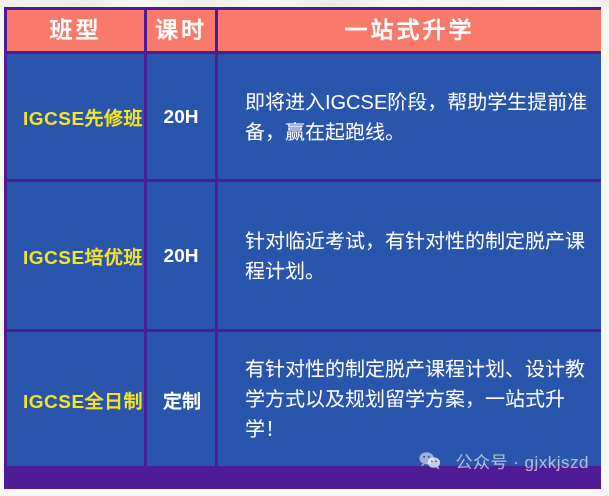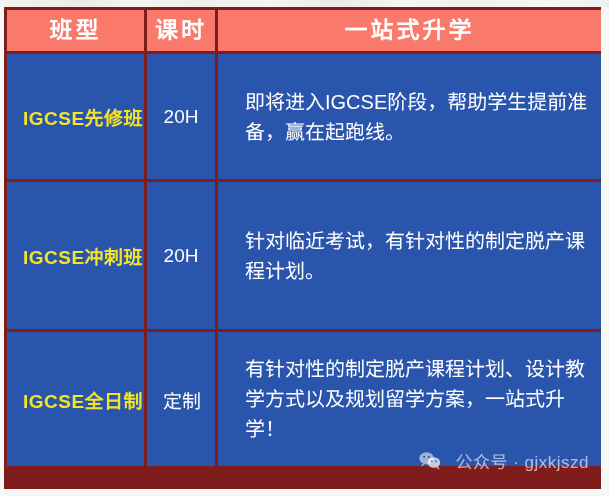--- a/index.html
+++ b/index.html
@@ -31,21 +31,21 @@
     opacity: .85;
   }
 
   
   .table-wrap {
     position: absolute;
     top: 7px;
     left: 4px;
     width: 597px;
     height: 482px;
-    background: #7f1d1d;
+    background: #4c1d95;
   }
 
   table.course-table {
     width: 597px;
     border-collapse: separate;
     border-spacing: 3px;
     table-layout: fixed;
   }
 
   col.col-type  { width: 137px; }
@@ -79,21 +79,21 @@
     font-size: 19px;
     font-weight: bold;
     letter-spacing: .5px;
     white-space: nowrap;
   }
 
   td.cell-hours {
     text-align: center;
     color: #ffffff;
     font-size: 19px;
-    font-weight: normal;
+    font-weight: bold;
     white-space: nowrap;
   }
 
   td.cell-desc {
     color: #ffffff;
     font-size: 20px;
     line-height: 1.5;
     padding: 6px 3px 6px 27px;
     text-align: left;
     vertical-align: middle;
@@ -148,21 +148,21 @@
         <th>一站式升学</th>
       </tr>
     </thead>
     <tbody>
       <tr class="row-0">
         <td class="cell-type">IGCSE先修班</td>
         <td class="cell-hours">20H</td>
         <td class="cell-desc">即将进入IGCSE阶段，帮助学生提前准备，赢在起跑线。</td>
       </tr>
       <tr class="row-2">
-        <td class="cell-type">IGCSE冲刺班</td>
+        <td class="cell-type">IGCSE培优班</td>
         <td class="cell-hours">20H</td>
         <td class="cell-desc">针对临近考试，有针对性的制定脱产课程计划。</td>
       </tr>
       <tr class="row-3">
         <td class="cell-type">IGCSE全日制</td>
         <td class="cell-hours">定制</td>
         <td class="cell-desc">有针对性的制定脱产课程计划、设计教学方式以及规划留学方案，一站式升学！</td>
       </tr>
     </tbody>
   </table>

